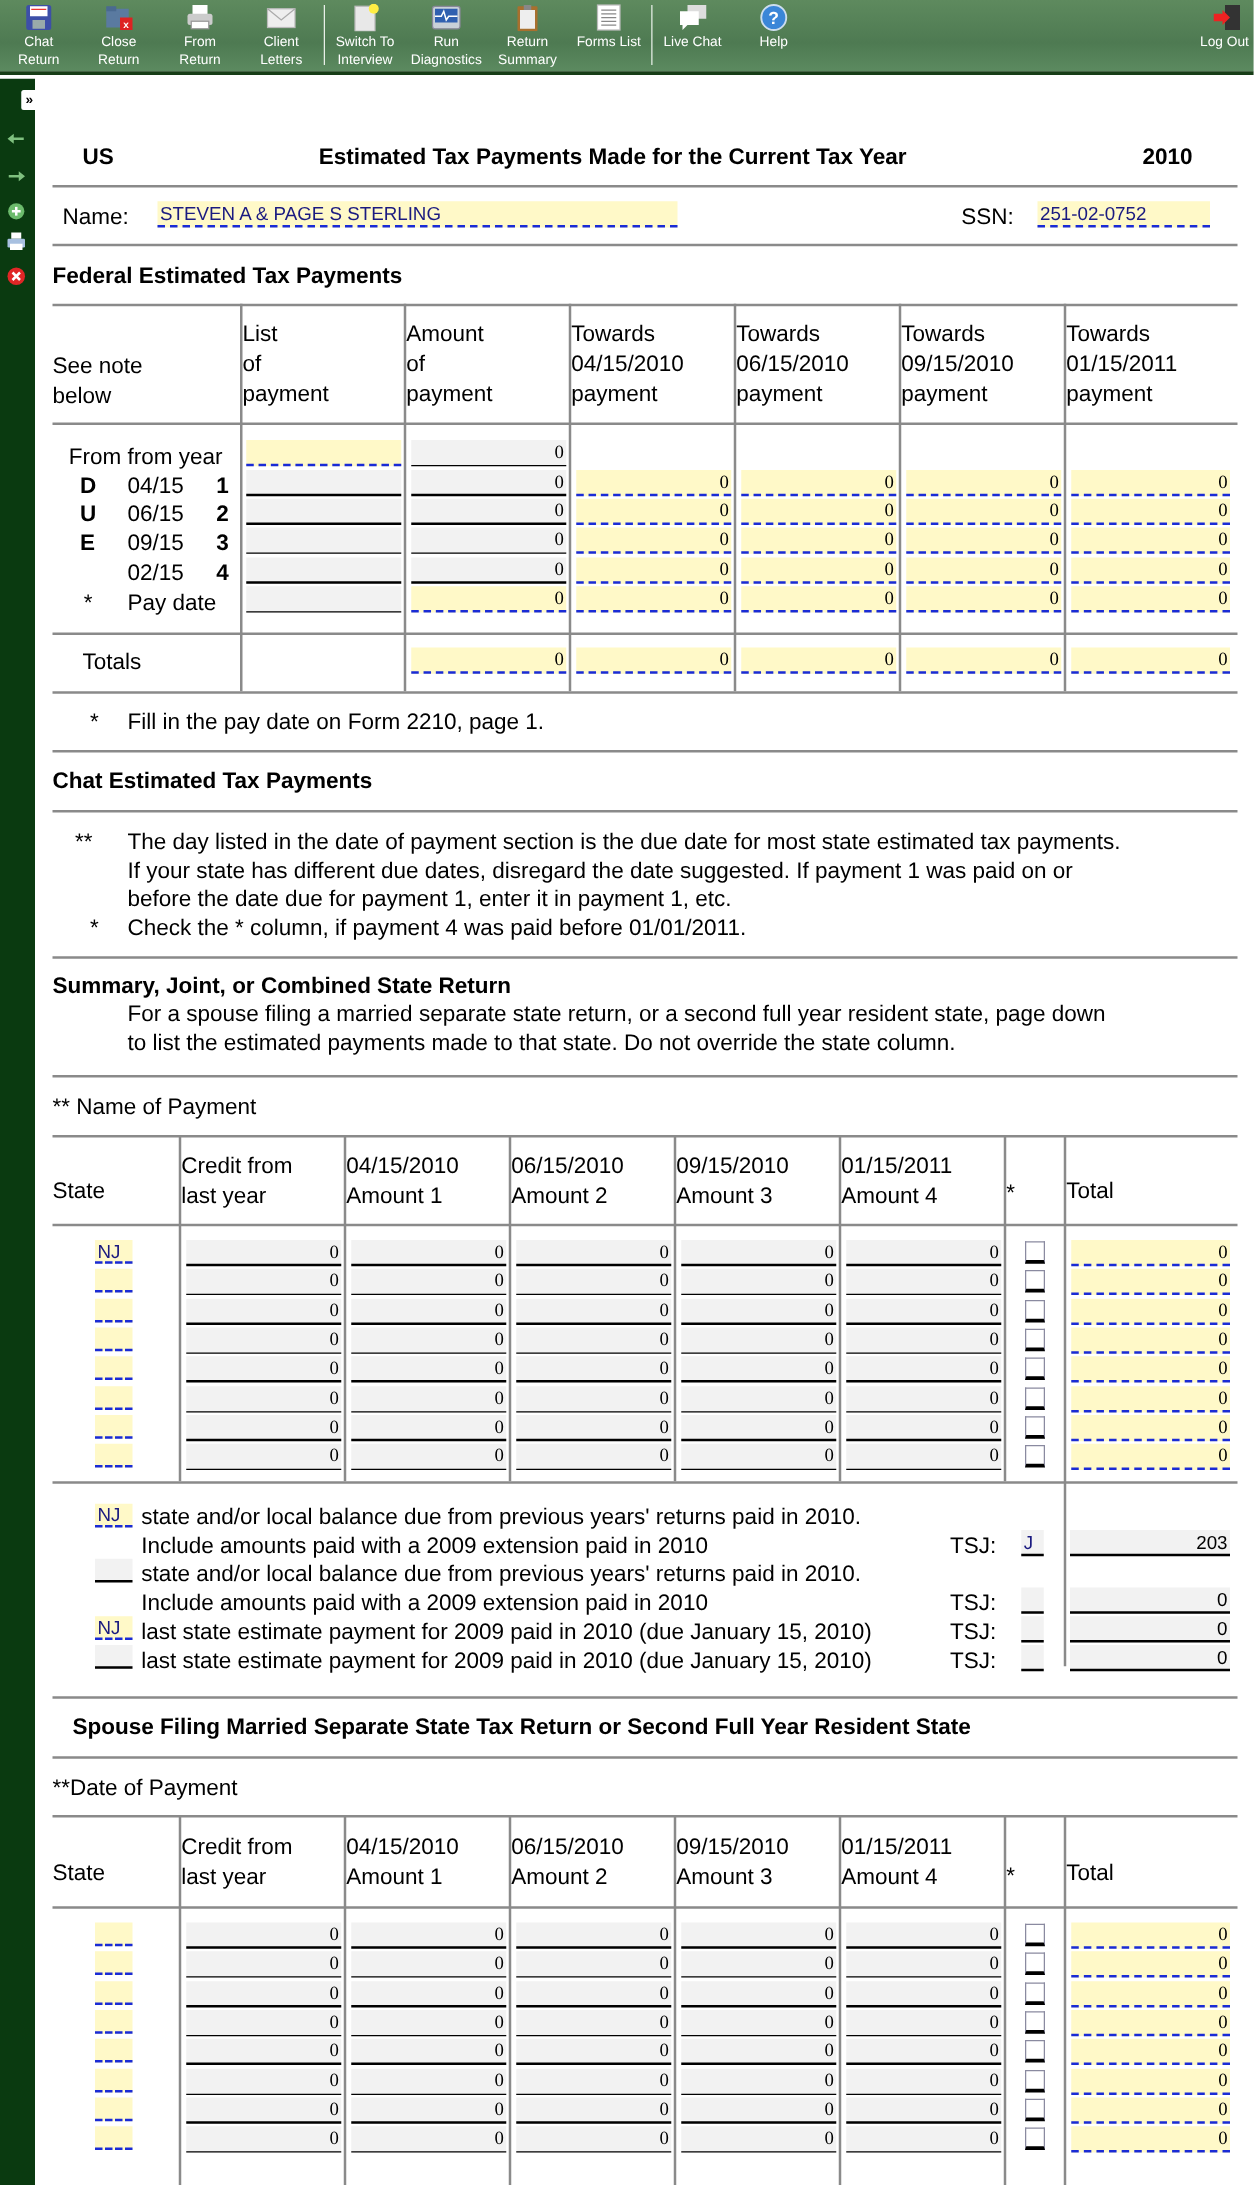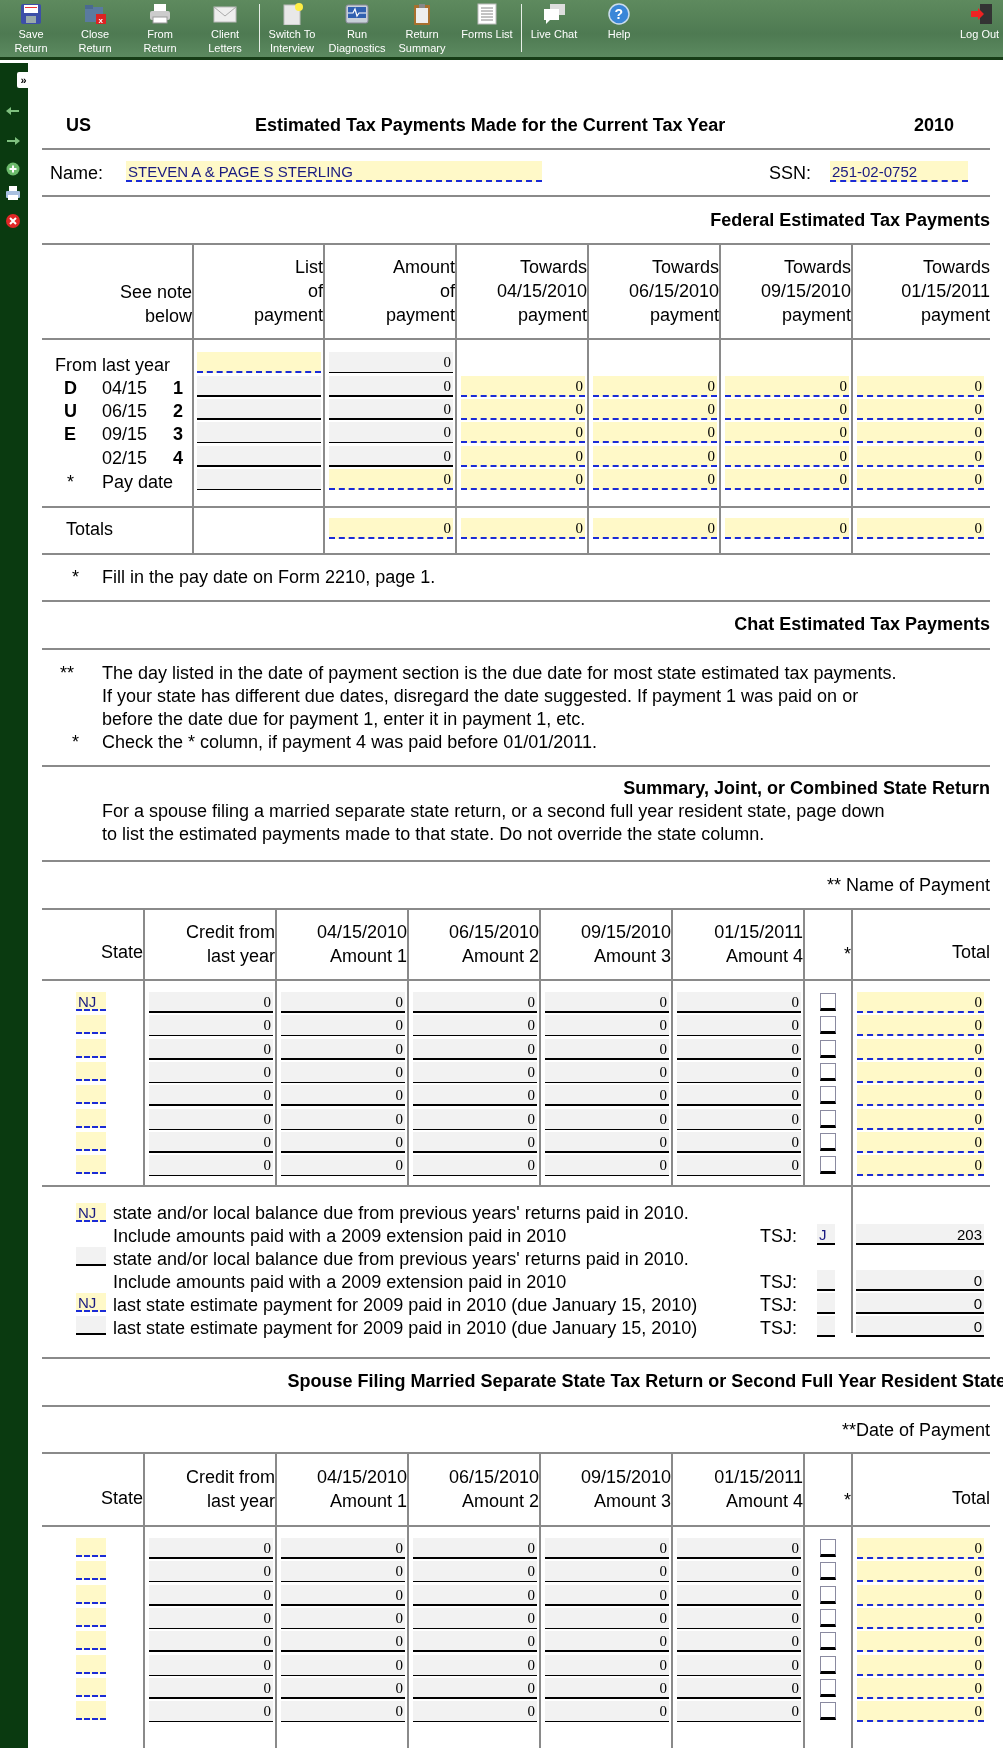--- a/index.html
+++ b/index.html
@@ -18,21 +18,21 @@
   .leftbar { position: absolute; left: 0; top: 63px; width: 28px; height: 1685px; background: #0a3a10; }
   .expand-btn { position: absolute; left: 17px; top: 9px; width: 13px; height: 16px; background: #fff;
     font-size: 11px; font-weight: bold; line-height: 16px; text-align: center; color: #000; border-radius: 2px; }
   .lb-icon { position: absolute; left: 5px; width: 16px; height: 16px; }
 
   
   .form { position: absolute; left: 42px; top: 95px; width: 948px; }
   .hline { position: absolute; height: 2px; background: #8a8a8a; }
   .t { position: absolute; white-space: nowrap; font-size: 18px; }
   .b { font-weight: bold; }
-  .c { text-align: right; }
+  .c { text-align: left; }
 
   .vline { position: absolute; width: 2px; background: #8a8a8a; }
 
   .fy { position: absolute; background: #fff9c8; border-bottom: 2px dashed #1a2bd6; height: 21px;
     font-size: 15px; text-align: right; padding-right: 2px; line-height: 21px; font-family: "Liberation Serif", serif; }
   .fy.l { text-align: left; padding-left: 2px; font-family: "Liberation Sans", sans-serif; font-size: 15px; color: #1a1a80; }
   .fg { position: absolute; background: #f2f2f2; border-bottom: 2px solid #000; height: 21px;
     font-size: 15px; text-align: right; padding-right: 2px; line-height: 21px; font-family: "Liberation Serif", serif; }
   .fg.thin { border-bottom-width: 1.5px; }
   .fg.sans { font-family: "Liberation Sans", sans-serif; }
@@ -45,21 +45,21 @@
 <div class="toolbar">
   <div class="tb-btn" style="left:0px">
     <span class="tb-icon">
       <svg width="24" height="22">
           <rect x="2" y="1" width="20" height="20" rx="2" fill="#3d4fa8"></rect>
           <rect x="5" y="2" width="14" height="8" fill="#fff"></rect>
           <rect x="6" y="4" width="12" height="1" fill="#e33"></rect>
           <rect x="7" y="13" width="10" height="7" fill="#9aa"></rect>
         </svg>
     </span>
-    <div>Save</div>
+    <div>Chat</div>
     <div>Return</div>
   </div>
   <div class="tb-btn" style="left:64px">
     <span class="tb-icon">
       <svg width="24" height="22">
           <rect x="2" y="4" width="18" height="15" fill="#5a7aa0"></rect>
           <rect x="2" y="2" width="8" height="4" fill="#4a6a90"></rect>
           <rect x="13" y="11" width="10" height="10" fill="#d22"></rect>
           <text x="15.5" y="19.5" font-size="8" fill="#fff" font-family="Liberation Sans, sans-serif" font-weight="bold">x</text>
         </svg>
@@ -253,21 +253,21 @@
     <div>09/15/2010</div>
     <div>payment</div>
   </div>
   <div class="t c" style="left:811px; top:160px; width:137px; line-height:24px;">
     <div>Towards</div>
     <div>01/15/2011</div>
     <div>payment</div>
   </div>
   <div class="hline" style="left:0; top:243px; width:948px;"></div>
 
-  <div class="t" style="left:13px; top:260px;">From last year</div>
+  <div class="t" style="left:13px; top:260px;">From from year</div>
   <div class="fy" style="left:155px; top:257px; width:124px;"></div>
   <div class="fg thin" style="left:287px; top:257px; width:124px;">0</div>
 
   <div class="t b" style="left:22px; top:283px;">D</div>
   <div class="t" style="left:60px; top:283px;">04/15</div>
   <div class="t b" style="left:131px; top:283px;">1</div>
   <div class="fg" style="left:155px; top:281px; width:124px;"></div>
   <div class="fg" style="left:287px; top:281px; width:124px;">0</div>
   <div class="fy" style="left:419px; top:281px; width:124px;">0</div>
   <div class="fy" style="left:551px; top:281px; width:124px;">0</div>

